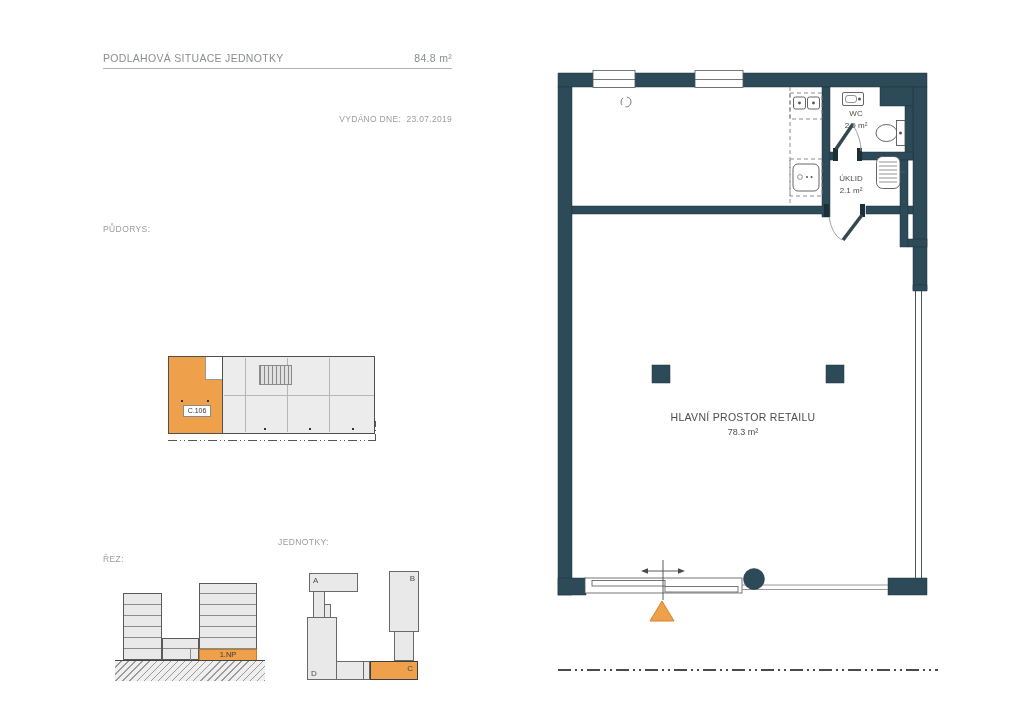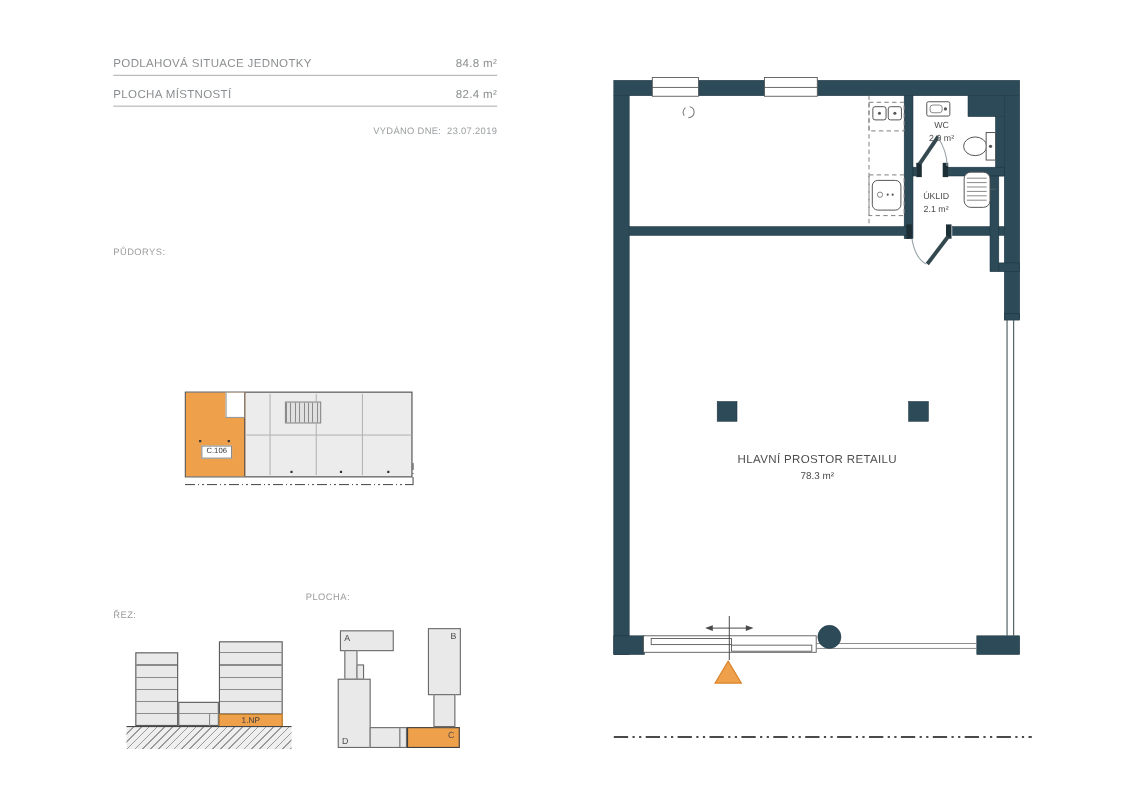--- a/index.html
+++ b/index.html
@@ -75,32 +75,28 @@
 </style>
 </head>
 <body>
 
 <div id="canvas">
 
   <div class="hdr-row" style="top:52px;">
     <span class="lab">PODLAHOVÁ SITUACE JEDNOTKY</span>
     <span class="val">84.8 m²</span>
   </div>
-  <div class="hdr-row" style="top:80px;">
-    <span class="lab">PLOCHA MÍSTNOSTÍ</span>
-    <span class="val">82.4 m²</span>
-  </div>
   <div class="issue-line">
     <span>VYDÁNO DNE:</span>&nbsp;
     <span>23.07.2019</span>
   </div>
 
   <div class="sec-label" style="left:103px;top:224px;">PŮDORYS:</div>
   <div class="sec-label" style="left:103px;top:554px;">ŘEZ:</div>
-  <div class="sec-label" style="left:278px;top:537px;">PLOCHA:</div>
+  <div class="sec-label" style="left:278px;top:537px;">JEDNOTKY:</div>
 
   <div class="thumb">
     <div class="vline" style="left:76px;"></div>
     <div class="vline" style="left:118px;"></div>
     <div class="vline" style="left:160px;"></div>
     <div class="hline"></div>
     <div class="stairs"></div>
     <div class="thumb-dot" style="left:95px;top:71px;"></div>
     <div class="thumb-dot" style="left:140px;top:71px;"></div>
     <div class="thumb-dot" style="left:183px;top:71px;"></div>

